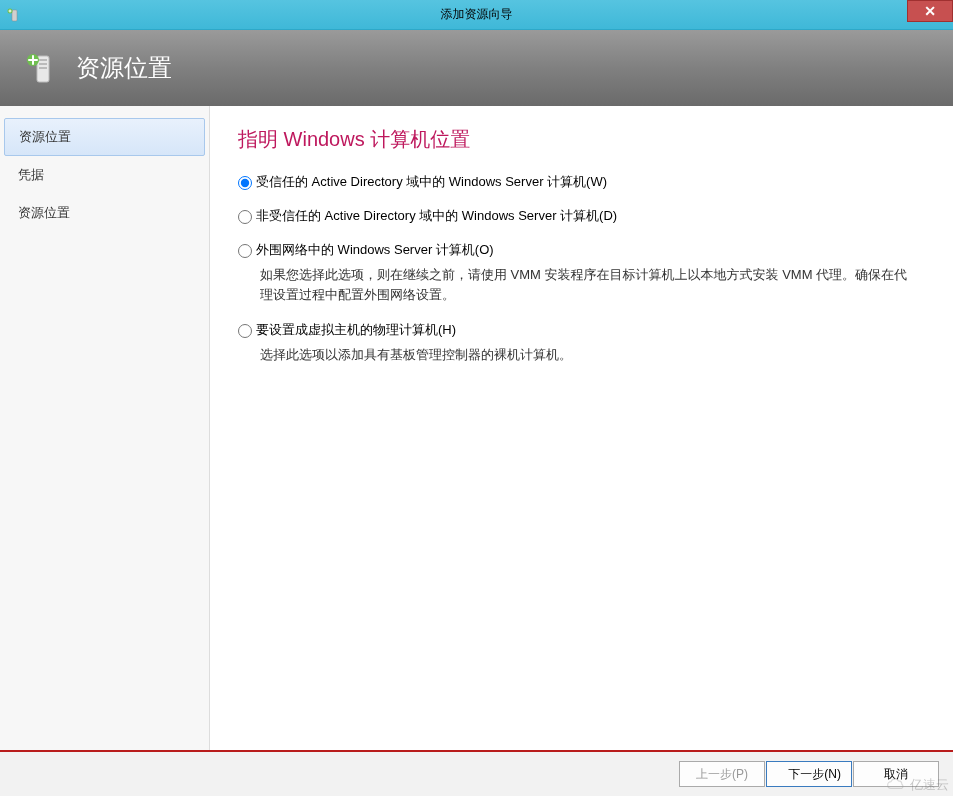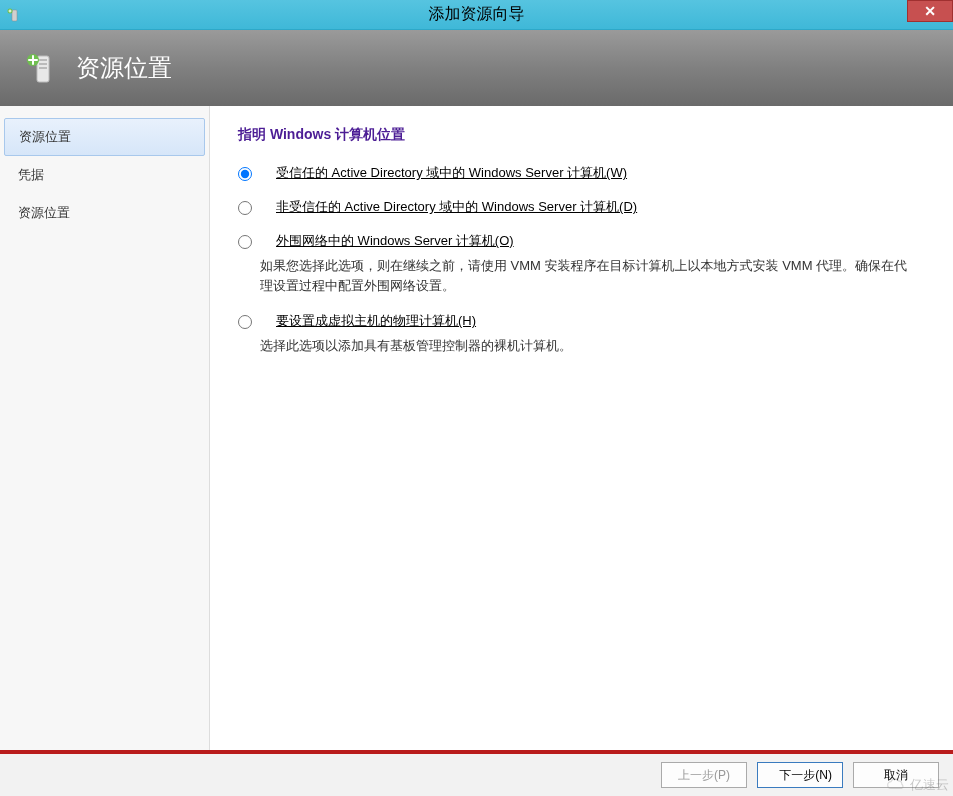--- a/index.html
+++ b/index.html
@@ -15,21 +15,21 @@
       height: 30px;
       background: linear-gradient(to bottom, #56c4e0, #3fb8d8);
       display: flex;
       align-items: center;
       justify-content: center;
       position: relative;
       border-bottom: 1px solid #2ea8c8;
     }
     .titlebar-title {
       color: #000;
-      font-size: 16px;
+      font-size: 12px;
       text-align: center;
     }
     .titlebar-icon {
       position: absolute;
       left: 6px;
       top: 7px;
       width: 16px;
       height: 16px;
     }
     .close-btn {
@@ -88,38 +88,37 @@
       border-radius: 2px;
       margin: 0 4px;
       padding: 9px 14px;
     }
     .content {
       flex: 1;
       padding: 20px 28px 20px 28px;
       background: #fff;
     }
     .content-heading {
-      color: #4c1d95;
-      font-size: 14px;
-      font-weight: 700;
+      color: #be185d;
+      font-size: 20px;
+      font-weight: 400;
       margin-bottom: 20px;
     }
     .radio-group {
       display: flex;
       flex-direction: column;
       gap: 16px;
     }
     .radio-option {
       display: block;
     }
     .radio-row {
       display: flex;
       align-items: flex-start;
-      gap: 24px;
-      text-decoration: underline;
+      gap: 4px;
     }
     .radio-input {
       margin-top: 3px;
       width: 14px;
       height: 14px;
       cursor: pointer;
     }
     .radio-label {
       color: #000;
       font-size: 13px;
@@ -132,27 +131,27 @@
       font-size: 13px;
       line-height: 1.55;
       max-width: 660px;
     }
     .footer {
       position: absolute;
       bottom: 0;
       left: 0;
       right: 0;
       height: 46px;
-      border-top: 4px solid #b91c1c;
+      border-top: 2px solid #b91c1c;
       background: #f2f2f2;
       display: flex;
       align-items: center;
       justify-content: flex-end;
       padding-right: 14px;
-      gap: 10px;
+      gap: 1px;
     }
     .footer-btn {
       min-width: 86px;
       height: 26px;
       background: #fdfdfd;
       border: 1px solid #aaa;
       font-size: 12px;
       cursor: pointer;
       padding: 0 10px;
       font-family: inherit;

